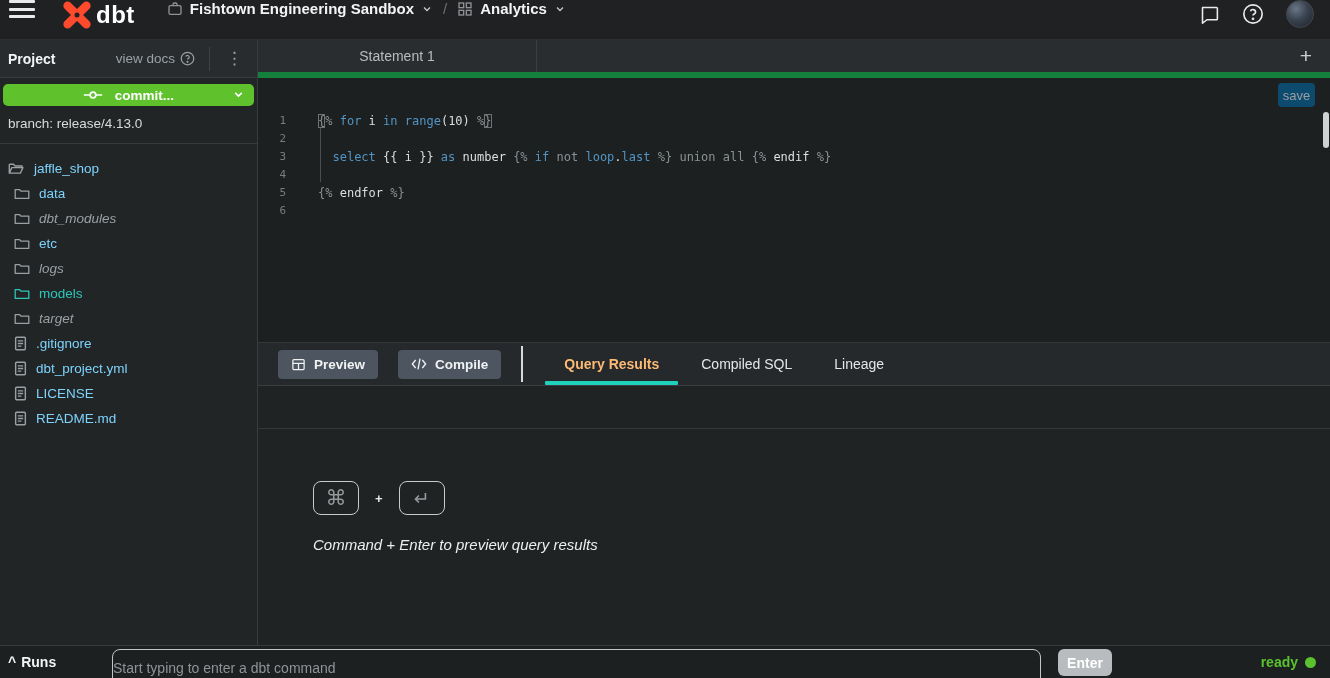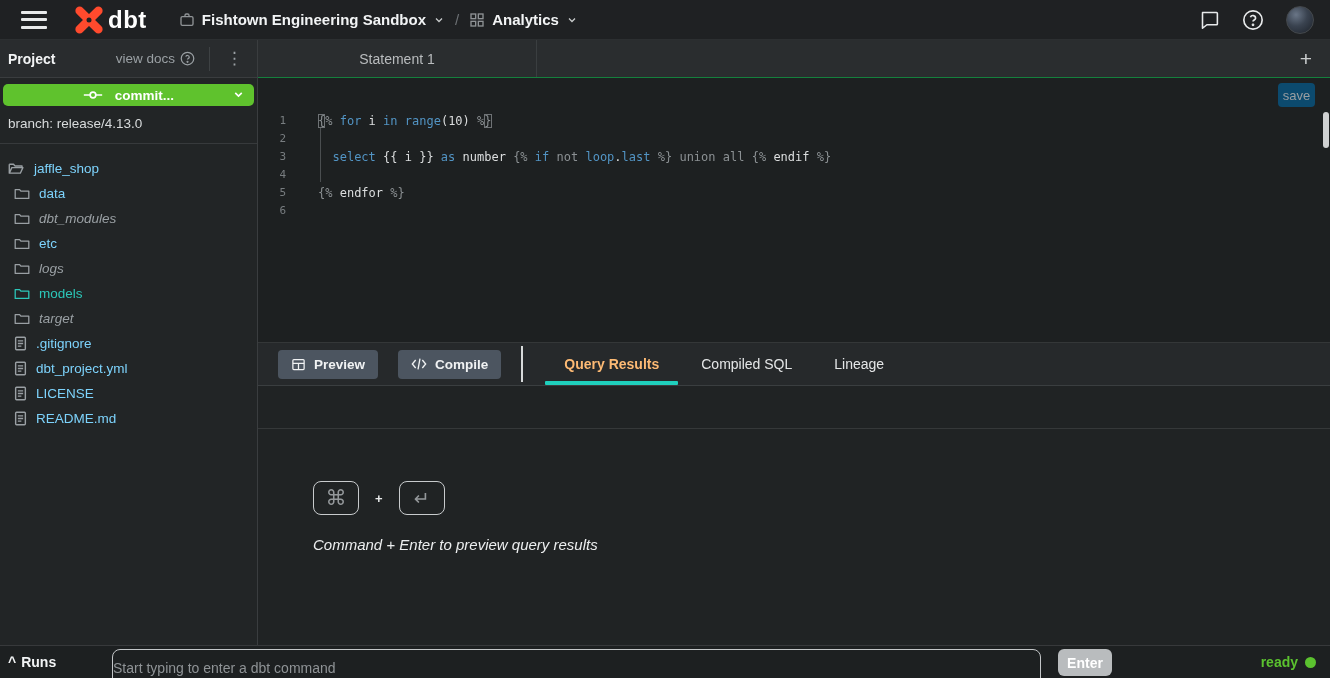--- a/index.html
+++ b/index.html
@@ -4,21 +4,21 @@
 <style>
   * { margin:0; padding:0; box-sizing:border-box; }
   html,body { background:#0e0f10; }
   .app{
     position:relative; width:1330px; height:678px; overflow:hidden;
     background:#202324; font-family:"Liberation Sans",sans-serif; color:#e8eaeb;
   }
   
   .topbar{
     position:absolute; top:0; left:0; width:1330px; height:40px;
-    background:#1f2123; display:flex; align-items:center; border-bottom:1px solid #2c2f31;padding-left:12px;
+    background:#1f2123; display:flex; align-items:flex-start; border-bottom:1px solid #2c2f31;
   }
   .hamburger{ width:26px; height:18px; margin-left:9px; display:flex; flex-direction:column; justify-content:space-between; cursor:pointer;}
   .hamburger div{ height:3px; background:#e8eaeb; border-radius:1px;}
   .logo{ display:flex; align-items:center; margin-left:27px;}
   .logo-mark{ width:30px; height:30px; }
   .logo-text{ font-size:24px; font-weight:800; color:#fff; margin-left:4px; letter-spacing:.5px;}
   .crumb{ display:flex; align-items:center; margin-left:32px; gap:7px; cursor:pointer;}
   .crumb .label{ font-size:15px; font-weight:700; color:#f2f4f5;}
   .slash{ color:#6d7174; font-size:15px; margin:0 10px;}
   .topbar-right{ margin-left:auto; display:flex; align-items:center; gap:22px; margin-right:16px;}
@@ -40,21 +40,21 @@
   .commit-btn .center{ flex:1; display:flex; align-items:center; justify-content:center; gap:12px;}
   .commit-btn .chev{ position:absolute; right:9px; top:4px;}
   .branch-row{ padding:10px 8px 12px 8px; border-bottom:1px solid #373a3c; font-size:13.5px; color:#d8dbdc;}
   .tree{ padding-top:12px; overflow:hidden;}
   .tree-row{ display:flex; align-items:center; gap:9px; height:25px; padding-left:14px; cursor:pointer; font-size:13.5px; color:#7dd3fc;}
   .tree-row.root{ padding-left:8px;}
   .tree-row.muted{ color:#9aa0a4; font-style:italic;}
   .tree-row.active{ color:#2cc7b9;}
   .tree-row .ticon{ display:flex; align-items:center;}
   
-  .tabbar{ height:38px; background:#2a2d2f; border-bottom:1px solid #15803d; display:flex; align-items:center; position:relative;}
+  .tabbar{ height:38px; background:#2a2d2f; border-bottom:6px solid #15803d; display:flex; align-items:center; position:relative;}
   .ed-tab{ width:279px; height:100%; border-right:1px solid #3a3e40; display:flex; align-items:center; justify-content:center;
     font-size:14px; color:#b9bcbe; cursor:pointer;}
   .newtab{ position:absolute; right:8px; top:0; height:100%; width:32px; display:flex; align-items:center; justify-content:center;
     color:#c9cccd; font-size:21px; font-weight:300; cursor:pointer;}
   
   .editor{ position:relative; height:265px; background:#1d2021; border-bottom:1px solid #343738;}
   .save-btn{ position:absolute; top:5px; right:15px; width:37px; height:24px; background:#0c4a6e; border:none; border-radius:4px;
     color:#9a9ea1; font-size:13px; font-family:"Liberation Sans",sans-serif; cursor:pointer;}
   .code{ position:absolute; top:34px; left:0; right:10px; font-family:"DejaVu Sans Mono",monospace; font-size:12px; line-height:18px;}
   .code-line{ display:flex; height:18px; white-space:pre;}

